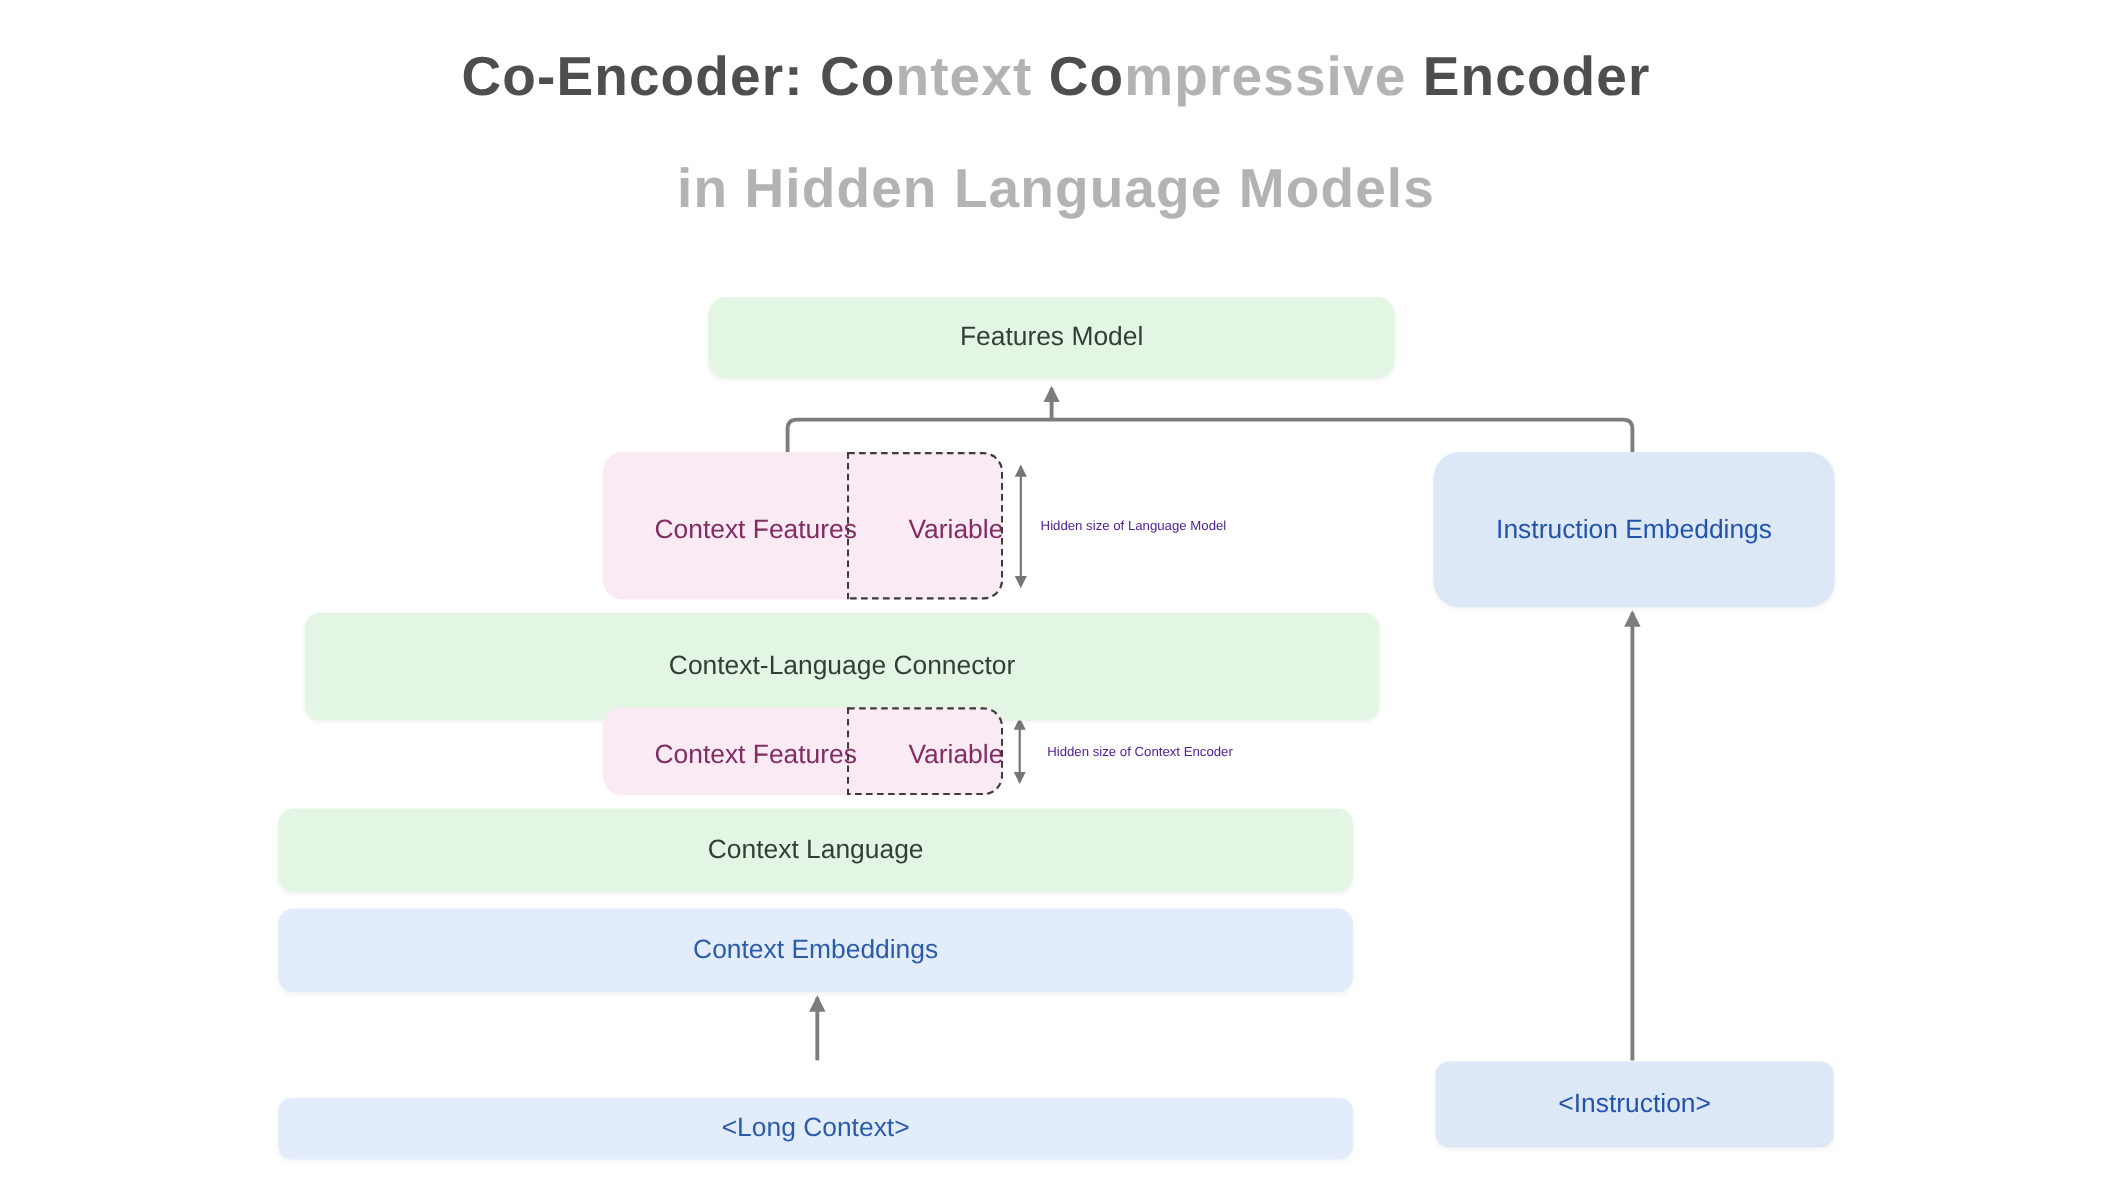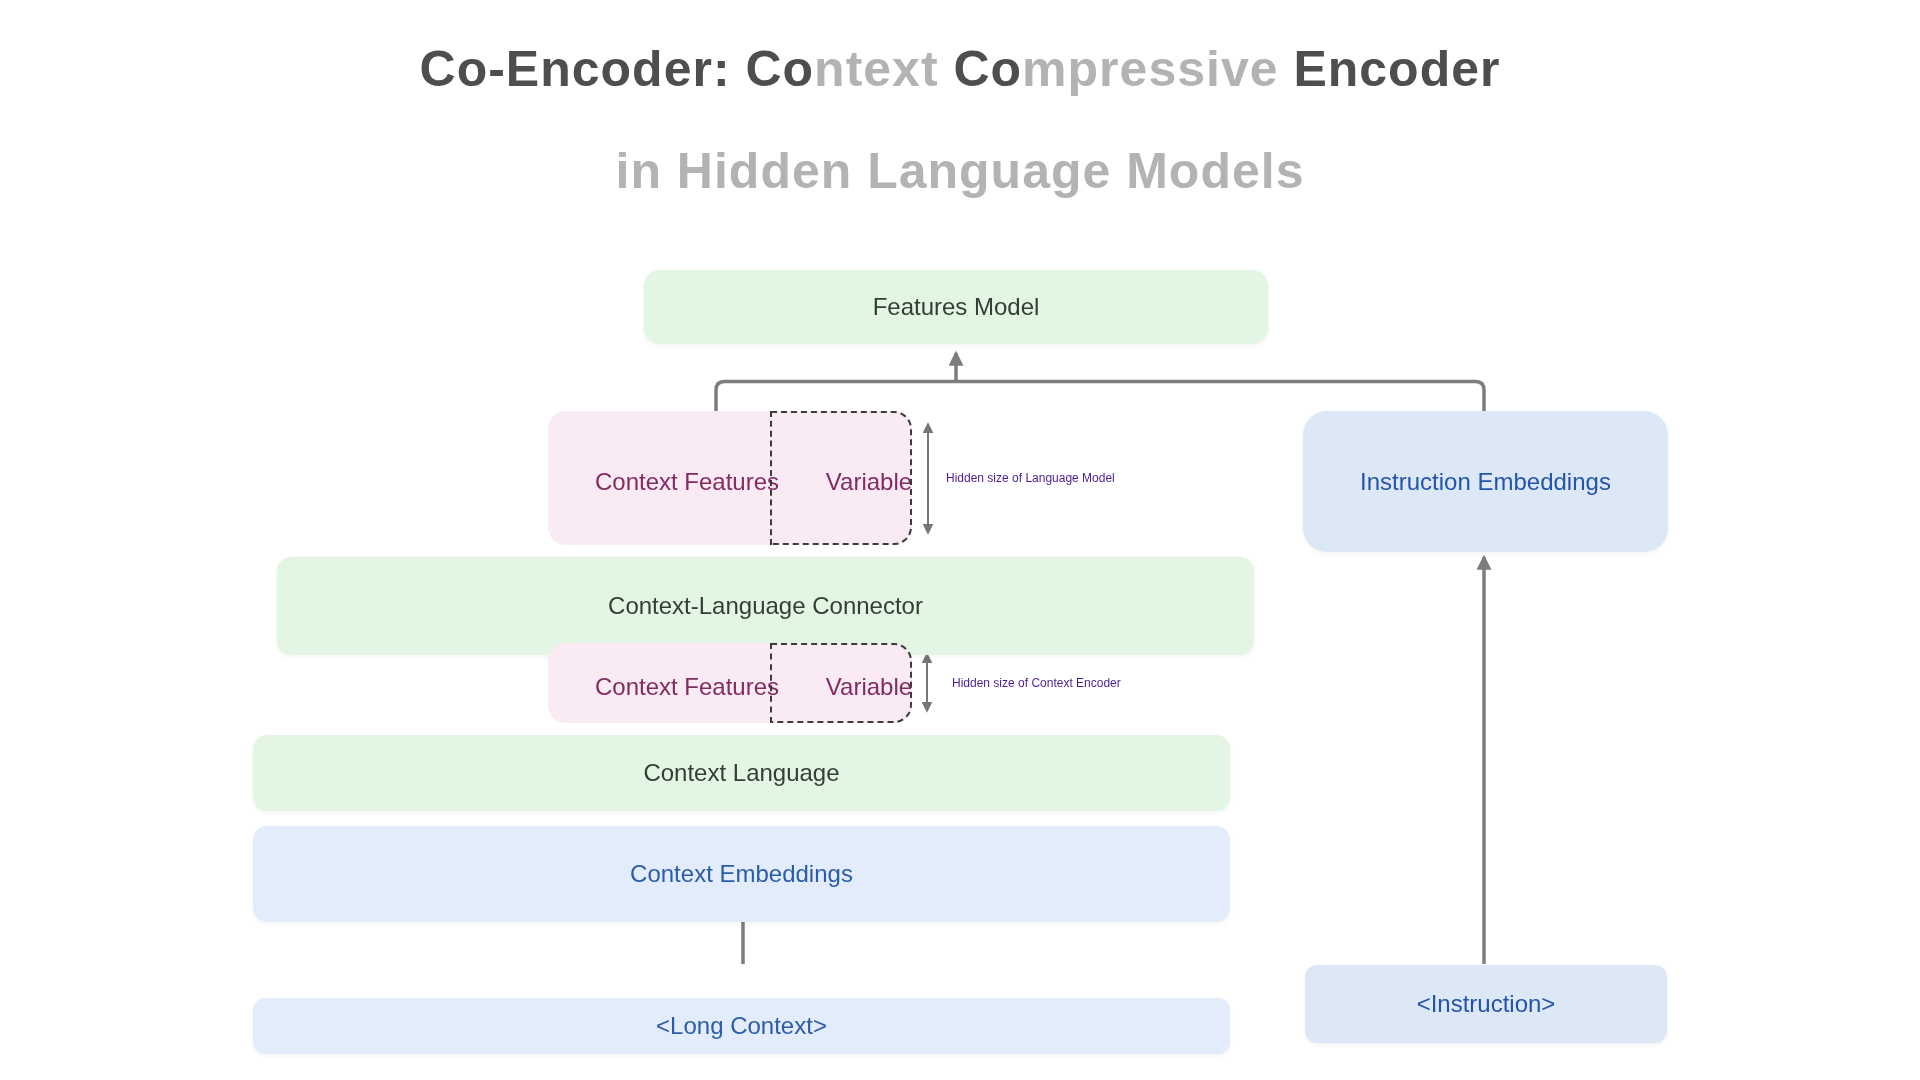--- a/index.html
+++ b/index.html
@@ -82,21 +82,21 @@
     <span class="cell cell-left">Context Features</span>
     <span class="cell cell-right">Variable</span>
     <span class="dash-overlay"></span>
   </div>
   <div class="note" style="left:952px;top:672px;">Hidden size of Context Encoder</div>
 
   <div class="box green" style="left:253px;top:735px;width:977px;height:76px;">
     <span>Context Language</span>
   </div>
 
-  <div class="box blueL" style="left:253px;top:826px;width:977px;height:96px;">
+  <div class="box blueL" style="left:253px;top:826px;width:977px;height:76px;">
     <span>Context Embeddings</span>
   </div>
 
   <div class="box blueL" style="left:253px;top:986px;width:977px;height:56px;border-radius:12px;margin-top:12px;">
     <span>&lt;Long Context&gt;</span>
   </div>
 
   <div class="box blueR" style="left:1303px;top:411px;width:365px;height:141px;border-radius:24px;">
     <span>Instruction Embeddings</span>
   </div>

